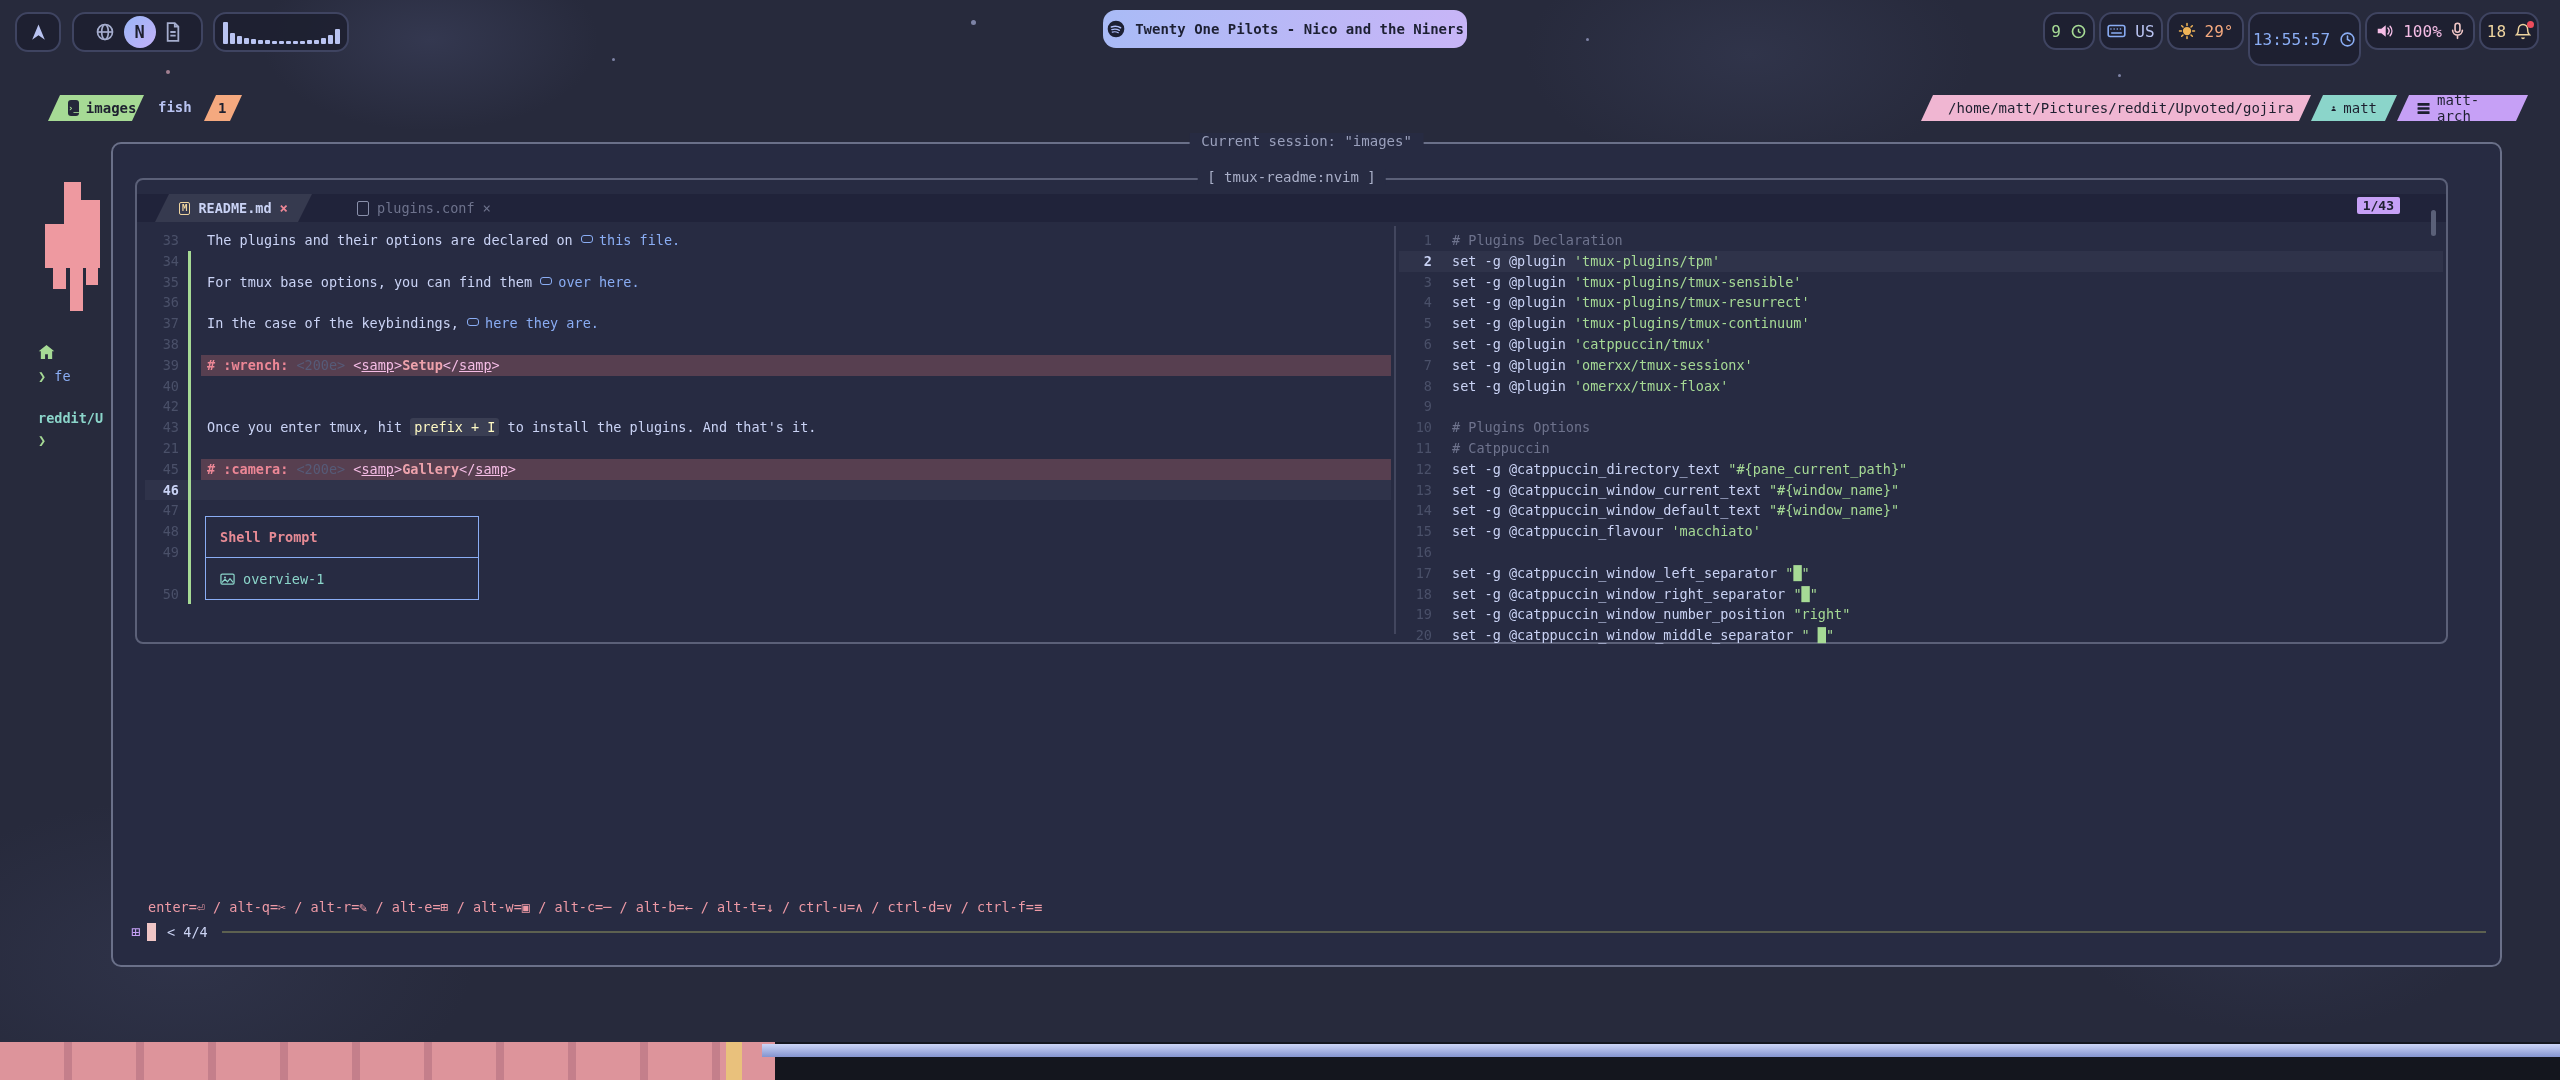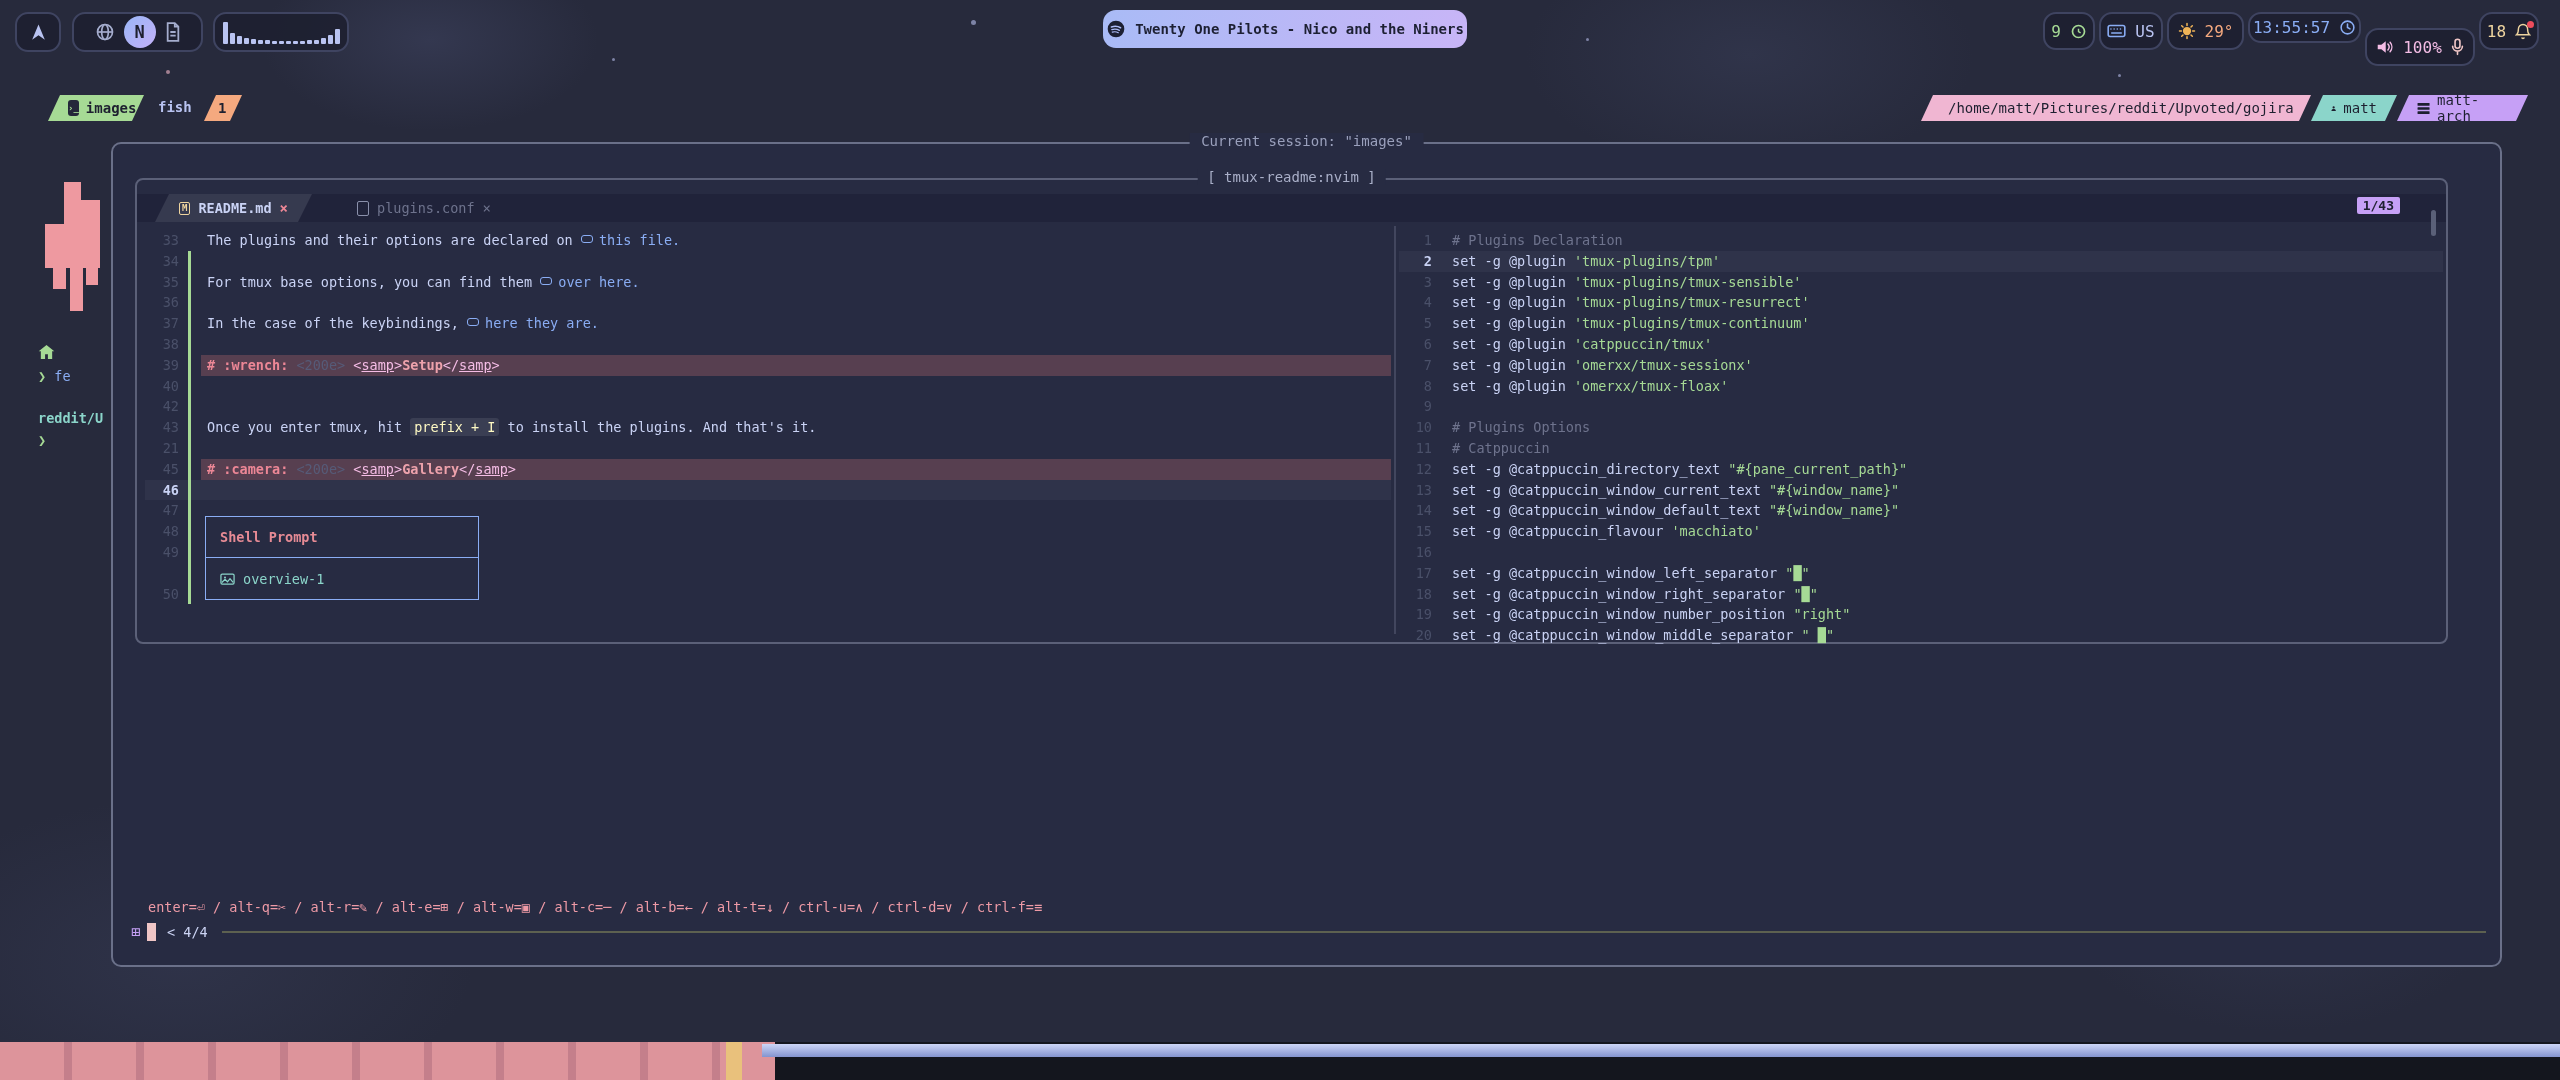--- a/index.html
+++ b/index.html
@@ -196,29 +196,29 @@
   <div class="pill" style="left:2167px;top:12px;width:77px;height:38px">
     <svg width="18" height="18" viewBox="0 0 24 24">
       <circle cx="12" cy="12" r="5.5" fill="#f0b457"></circle>
       <g stroke="#f0b457" stroke-width="2" stroke-linecap="round">
           <path d="M12 2v2.5M12 19.5V22M2 12h2.5M19.5 12H22M4.9 4.9l1.8 1.8M17.3 17.3l1.8 1.8M19.1 4.9l-1.8 1.8M6.7 17.3l-1.8 1.8"></path>
         </g>
       </svg>
     <span class="st-txt" style="color:#f5a97f">29°</span>
   </div>
 
-  <div class="pill" style="left:2248px;top:12px;width:113px;height:31px">
+  <div class="pill" style="left:2248px;top:12px;width:113px;height:54px">
     <span class="st-txt" style="color:#8aadf4">13:55:57</span>
     <svg width="17" height="17" viewBox="0 0 24 24" fill="none" stroke="#8aadf4" stroke-width="2.2">
       <circle cx="12" cy="12" r="9"></circle>
         <path d="M12 7v5l3.5 2" stroke-linecap="round"></path>
       </svg>
   </div>
 
-  <div class="pill" style="left:2365px;top:28px;width:110px;height:38px">
+  <div class="pill" style="left:2365px;top:12px;width:110px;height:38px">
     <svg width="18" height="16" viewBox="0 0 24 22">
       <path d="M2 8v6h5l6 5V3L7 8z" fill="#f5bde6"></path>
       <path d="M16 7a6 6 0 0 1 0 8M19 4.5a10 10 0 0 1 0 13" stroke="#f5bde6" stroke-width="2" fill="none" stroke-linecap="round"></path>
       </svg>
     <span class="st-txt" style="color:#f5bde6">100%</span>
     <svg width="13" height="18" viewBox="0 0 16 22" fill="none" stroke="#f0c6c6" stroke-width="2">
       <rect x="5" y="1.5" width="6" height="11" rx="3"></rect>
         <path d="M2 10a6 6 0 0 0 12 0M8 16v4" stroke-linecap="round"></path>
       </svg>
   </div>

